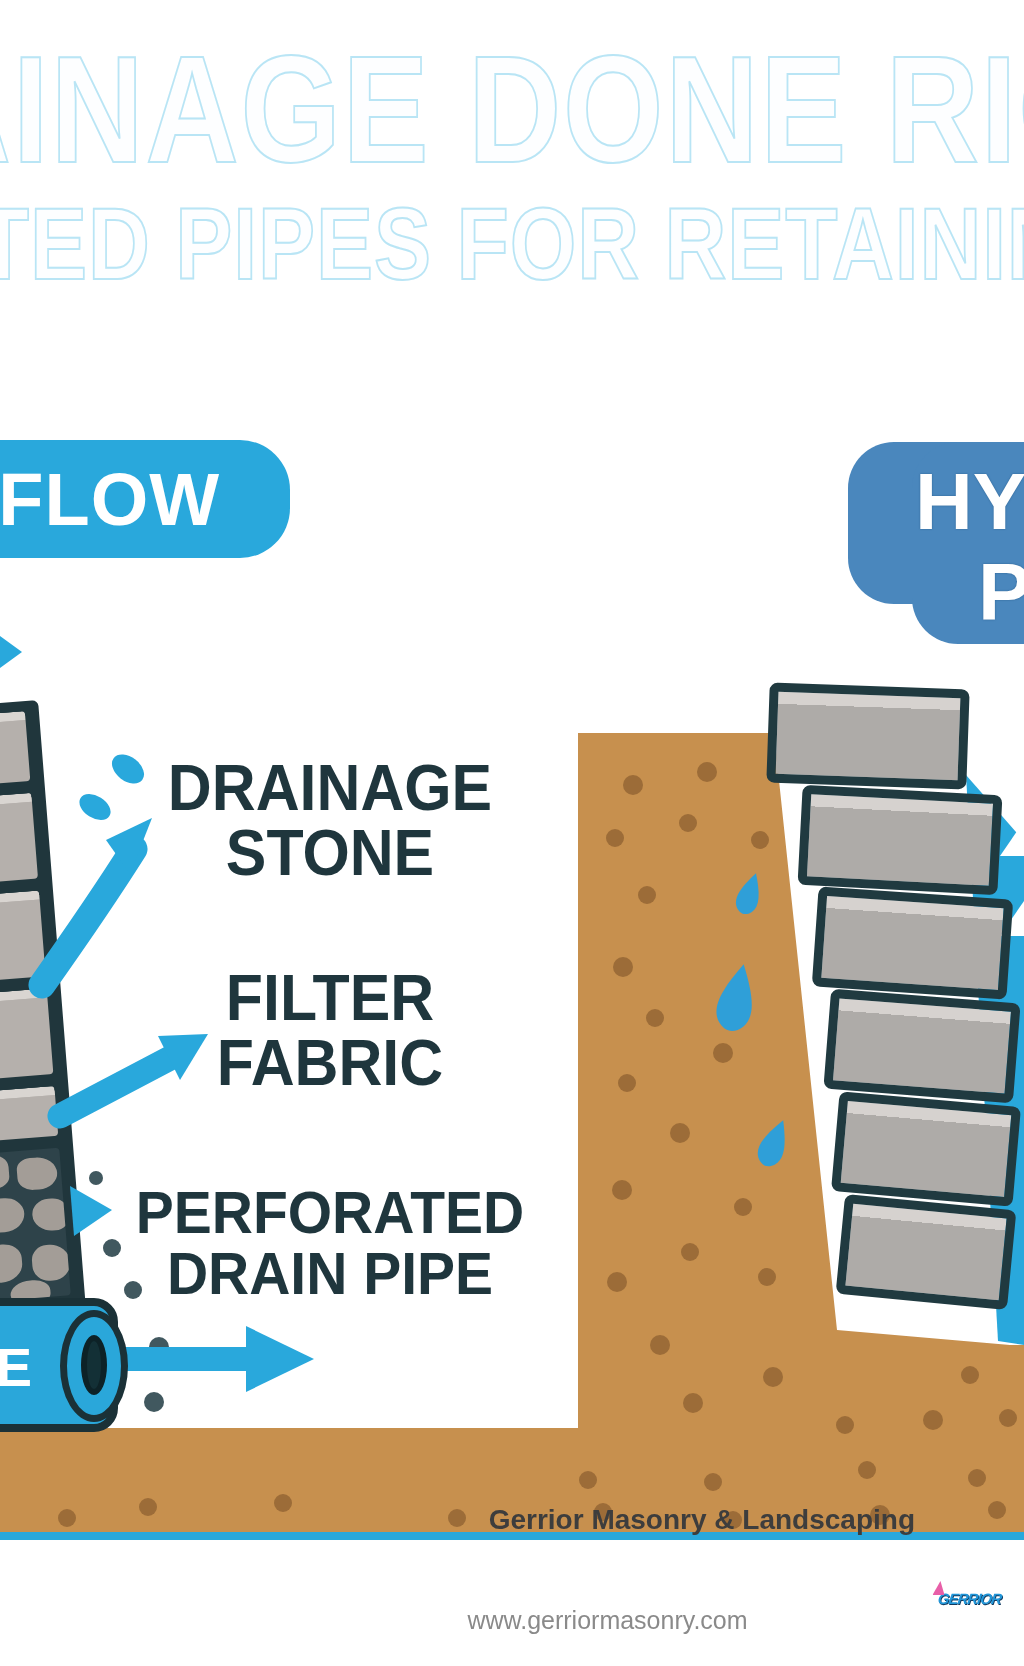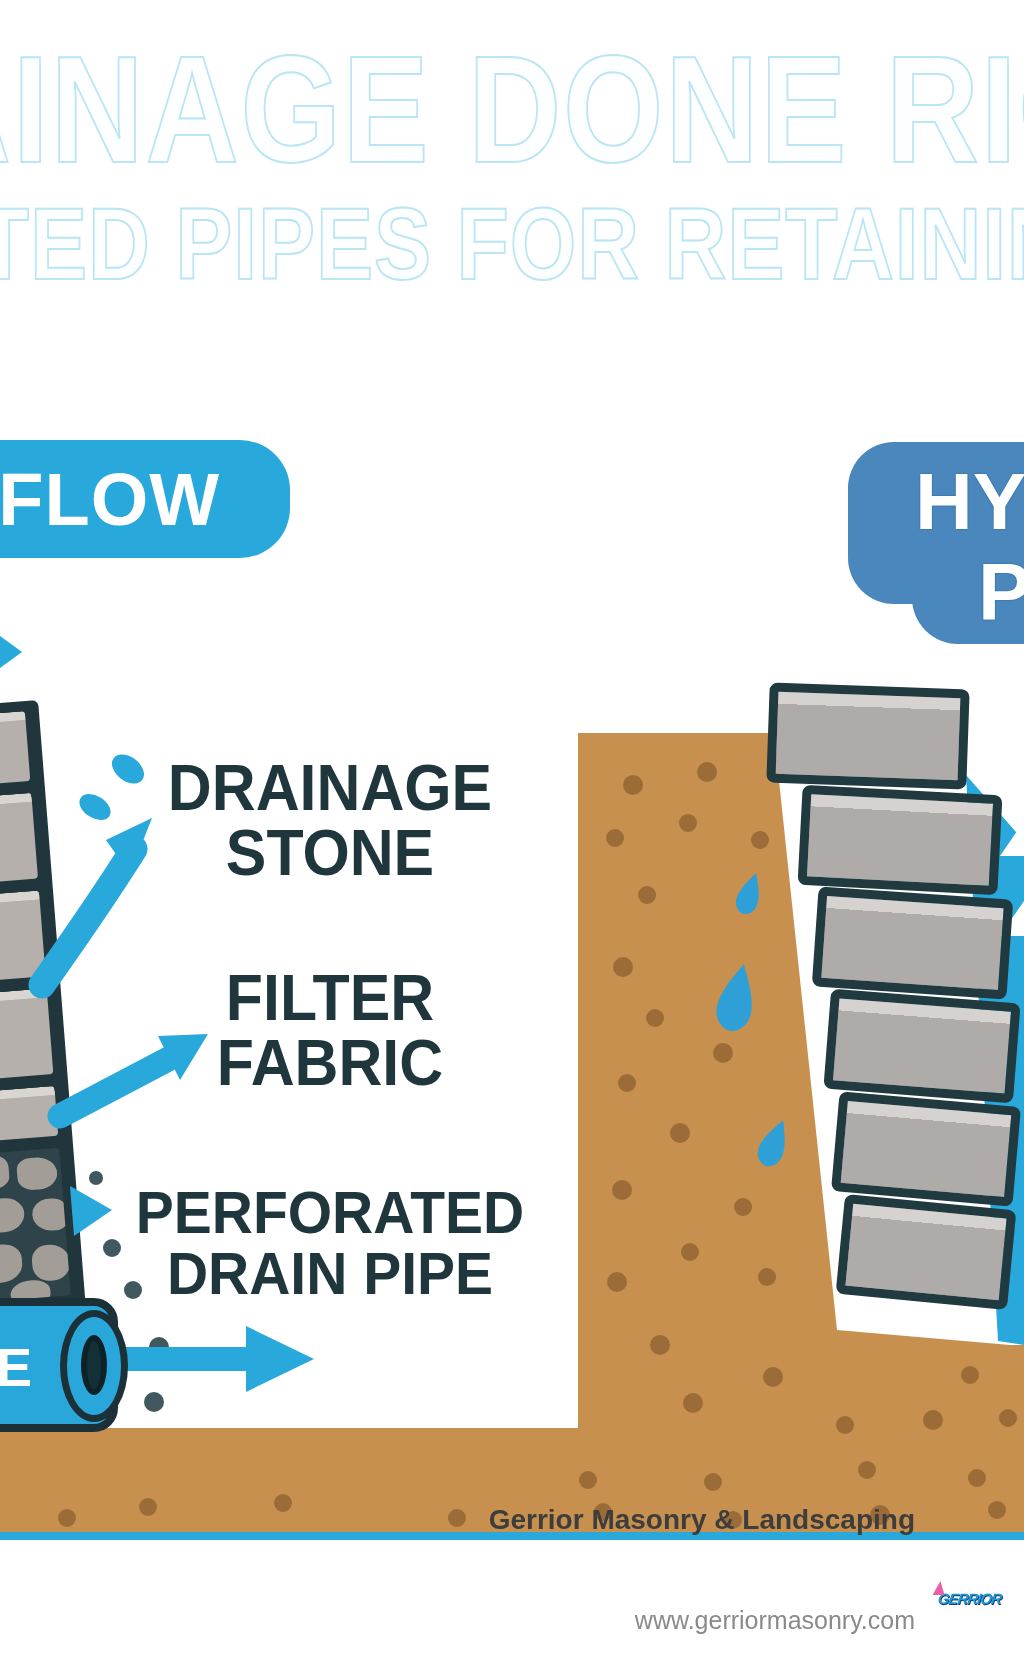--- a/index.html
+++ b/index.html
@@ -71,21 +71,21 @@
   #lbl-filter{left:150px;top:966px;width:360px;font-size:64px;}
   #lbl-perforated{left:100px;top:1182px;width:460px;font-size:60px;}
 
   
   #overlay{position:absolute;left:0;top:0;z-index:4;}
 
   
   #divider{position:absolute;left:0;top:1532px;width:1024px;height:8px;background:#29a8dc;z-index:5;}
   #footer-company{position:absolute;left:300px;top:1504px;width:615px;text-align:right;
                   font-size:28px;font-weight:bold;color:#3d3d3d;z-index:5;}
-  #footer-site{position:absolute;left:300px;top:1606px;width:615px;text-align:right;
+  #footer-site{position:absolute;left:300px;top:1606px;width:615px;text-align:center;
                font-size:25px;color:#8a8a8a;z-index:5;}
   #footer-logo{position:absolute;left:938px;top:1590px;z-index:5;font-style:italic;
                font-weight:bold;font-size:15px;color:#2196d9;letter-spacing:-1px;
                text-shadow:1px 1px 0 #123a5e;transform:skewX(-8deg);}
   #logo-tri{position:absolute;left:-6px;top:-9px;width:12px;height:14px;background:#e85fa8;
             clip-path:polygon(50% 0,100% 100%,0 100%);}
 </style>
 </head>
 <body>
 

